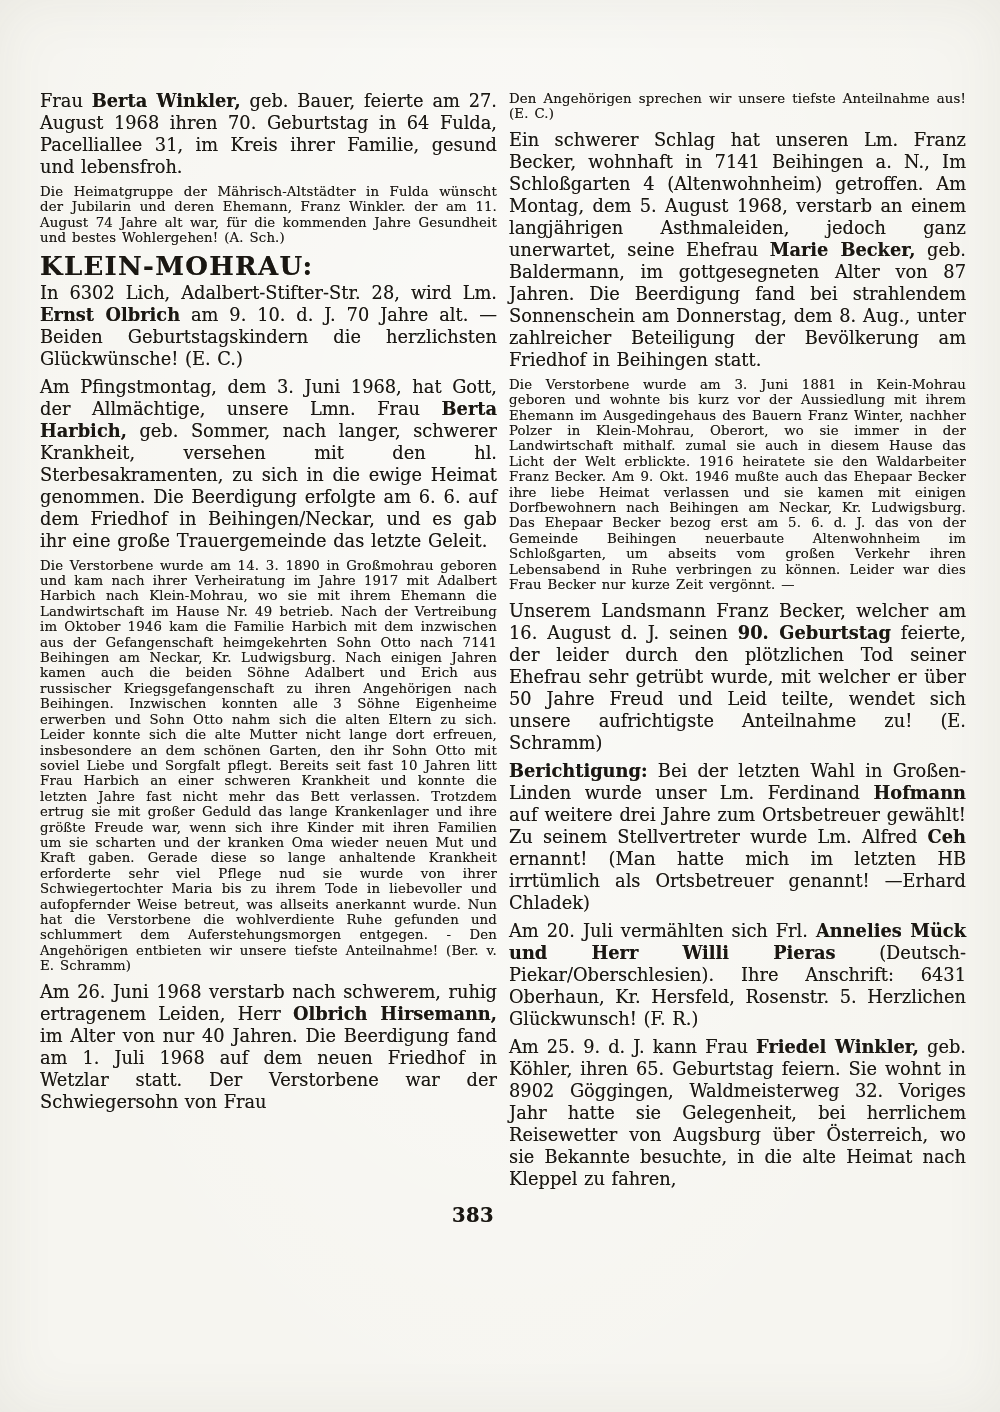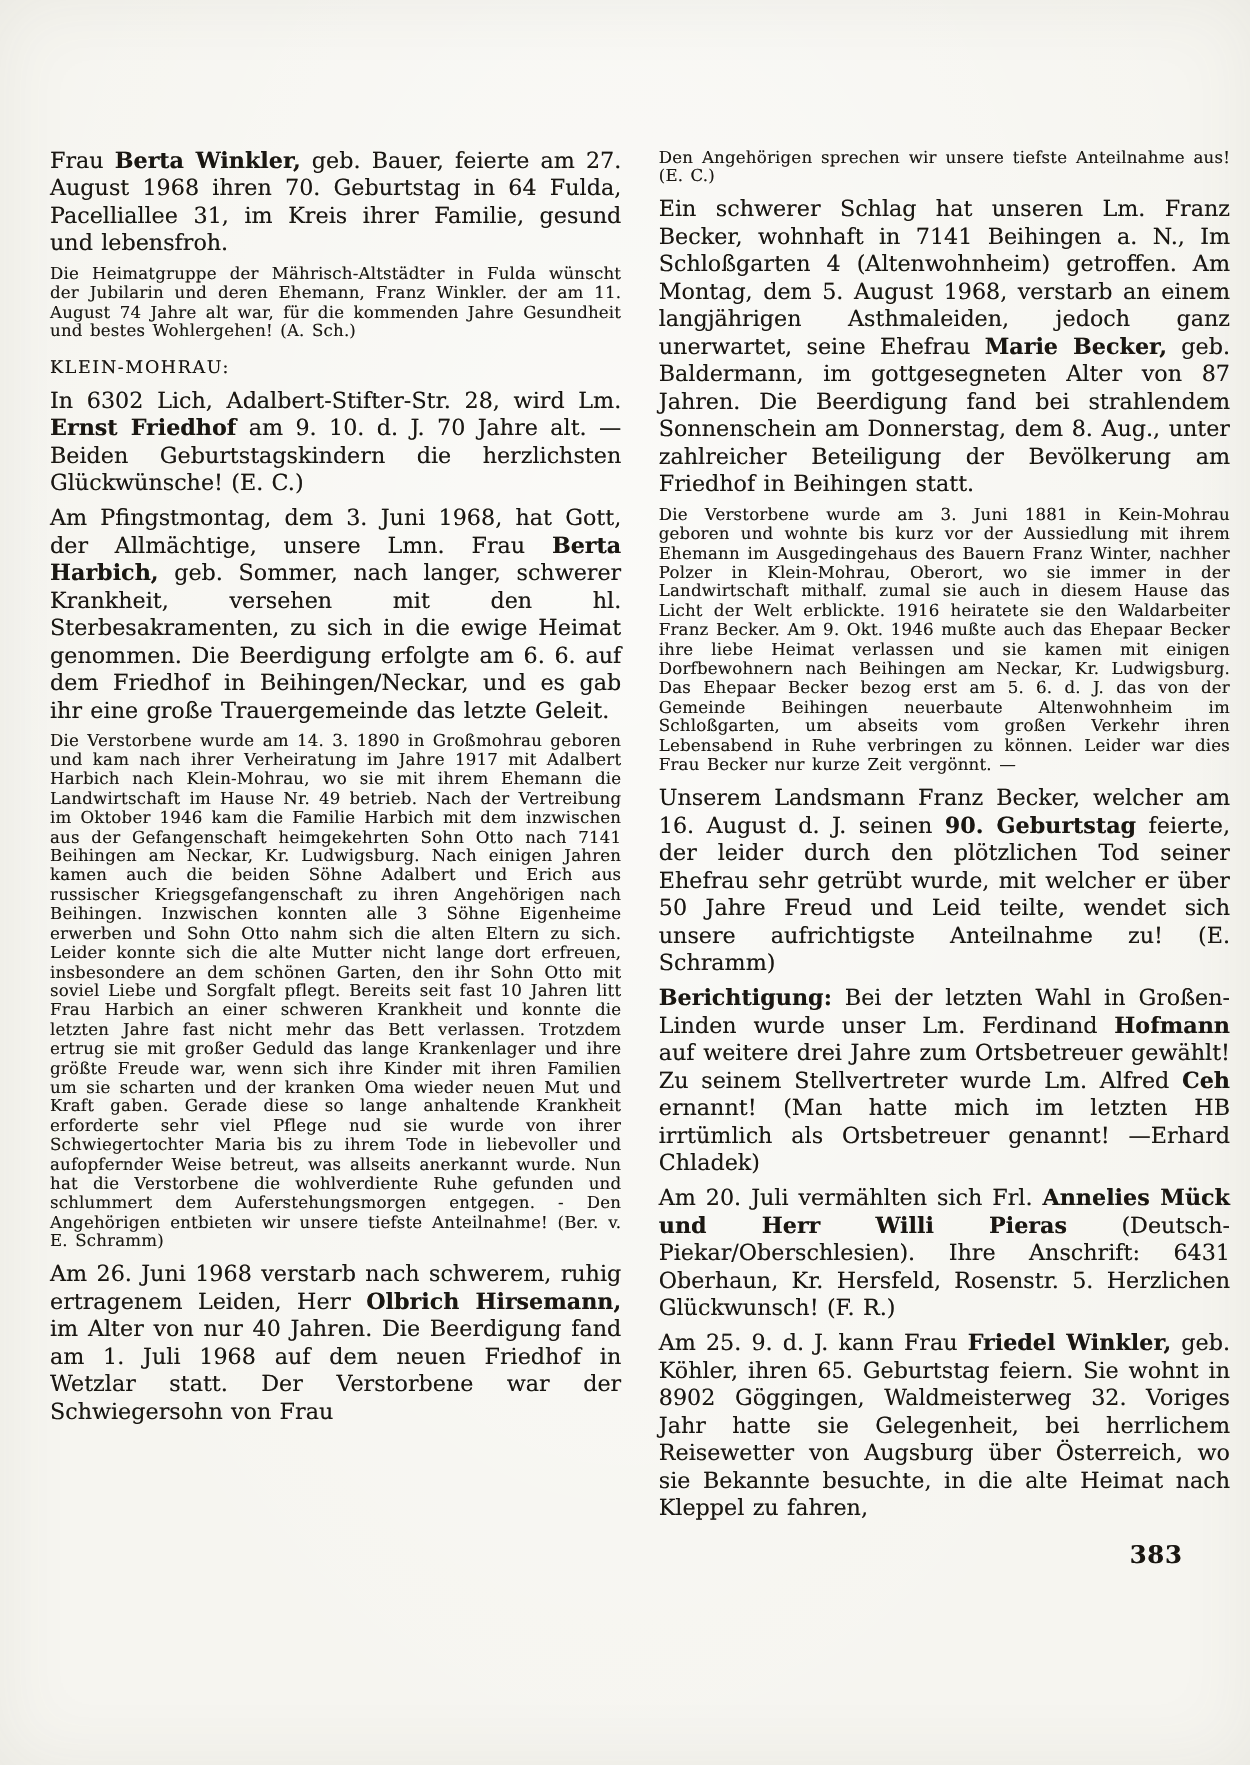--- a/index.html
+++ b/index.html
@@ -15,23 +15,22 @@
     background:
       radial-gradient(ellipse at 50% 35%, rgba(255,255,255,0.55), rgba(255,255,255,0) 75%),
       #f6f5f0;
     color: #1a1712;
     font-family: "DejaVu Serif", "Liberation Serif", serif;
     overflow: hidden;
     box-shadow: inset 0 0 60px rgba(90,85,70,0.08);
   }
   .columns {
     display: flex;
-    gap: 30px;
+    gap: 12px;
     padding: 90px 28px 0 40px;
-    margin-top: 28px;
   }
   .col {
     flex: 0 0 457px;
     width: 457px;
   }
   p.body {
     margin: 0 0 6px 0;
     font-size: 17.8px;
     line-height: 22px;
     text-align: justify;
@@ -47,46 +46,46 @@
     font-weight: 400;
     text-align: justify;
     hyphens: auto;
     -webkit-hyphens: auto;
     word-spacing: 1.5px;
     letter-spacing: 0.15px;
     text-shadow: 0 0 0.25px rgba(26,23,18,0.5);
   }
   h2.heading {
     margin: 9px 0 4px 0;
-    font-size: 14px;
+    font-size: 26px;
     line-height: 23px;
-    font-weight: 400;
+    font-weight: 700;
     letter-spacing: 1.3px;
     text-shadow: 0 0 0.3px rgba(26,23,18,0.6);
   }
   b { font-weight: 700; }
   .pagenum {
-    text-align: right;
+    text-align: center;
     padding: 8px 54px 0 0;
     font-size: 19.5px;
     font-weight: 700;
     letter-spacing: 0.5px;
     text-shadow: 0 0 0.3px rgba(26,23,18,0.6);
   }
 </style>
 </head>
 <body>
 
 <div class="page">
   <div class="columns">
     <div class="col" id="col-left">
         <p class="body"><span>Frau </span><b>Berta Winkler,</b><span> geb. Bauer, feierte am 27. August 1968 ihren 70. Geburtstag in 64 Fulda, Pacelliallee 31, im Kreis ihrer Familie, gesund und lebensfroh.</span></p>
         <p class="small"><span>Die Heimatgruppe der Mährisch-Altstädter in Fulda wünscht der Jubilarin und deren Ehemann, Franz Winkler. der am 11. August 74 Jahre alt war, für die kommenden Jahre Gesundheit und bestes Wohlergehen! (A. Sch.)</span></p>
         <h2 class="heading"><span>KLEIN-MOHRAU:</span></h2>
-        <p class="body"><span>In 6302 Lich, Adalbert-Stifter-Str. 28, wird Lm. </span><b>Ernst Friedhof</b><span> am 9. 10. d. J. 70 Jahre alt. — Beiden Geburtstagskindern die herzlichsten Glückwünsche! (E. C.)</span></p>
+        <p class="body"><span>In 6302 Lich, Adalbert-Stifter-Str. 28, wird Lm. </span><b>Ernst Olbrich</b><span> am 9. 10. d. J. 70 Jahre alt. — Beiden Geburtstagskindern die herzlichsten Glückwünsche! (E. C.)</span></p>
         <p class="body"><span>Am Pfingstmontag, dem 3. Juni 1968, hat Gott, der Allmächtige, unsere Lmn. Frau </span><b>Berta Harbich,</b><span> geb. Sommer, nach langer, schwerer Krankheit, versehen mit den hl. Sterbesakramenten, zu sich in die ewige Heimat genommen. Die Beerdigung erfolgte am 6. 6. auf dem Friedhof in Beihingen/Neckar, und es gab ihr eine große Trauergemeinde das letzte Geleit.</span></p>
         <p class="small"><span>Die Verstorbene wurde am 14. 3. 1890 in Großmohrau geboren und kam nach ihrer Verheiratung im Jahre 1917 mit Adalbert Harbich nach Klein-Mohrau, wo sie mit ihrem Ehemann die Landwirtschaft im Hause Nr. 49 betrieb. Nach der Vertreibung im Oktober 1946 kam die Familie Harbich mit dem inzwischen aus der Gefangenschaft heimgekehrten Sohn Otto nach 7141 Beihingen am Neckar, Kr. Ludwigsburg. Nach einigen Jahren kamen auch die beiden Söhne Adalbert und Erich aus russischer Kriegsgefangenschaft zu ihren Angehörigen nach Beihingen. Inzwischen konnten alle 3 Söhne Eigenheime erwerben und Sohn Otto nahm sich die alten Eltern zu sich. Leider konnte sich die alte Mutter nicht lange dort erfreuen, insbesondere an dem schönen Garten, den ihr Sohn Otto mit soviel Liebe und Sorgfalt pflegt. Bereits seit fast 10 Jahren litt Frau Harbich an einer schweren Krankheit und konnte die letzten Jahre fast nicht mehr das Bett verlassen. Trotzdem ertrug sie mit großer Geduld das lange Krankenlager und ihre größte Freude war, wenn sich ihre Kinder mit ihren Familien um sie scharten und der kranken Oma wieder neuen Mut und Kraft gaben. Gerade diese so lange anhaltende Krankheit erforderte sehr viel Pflege nud sie wurde von ihrer Schwiegertochter Maria bis zu ihrem Tode in liebevoller und aufopfernder Weise betreut, was allseits anerkannt wurde. Nun hat die Verstorbene die wohlverdiente Ruhe gefunden und schlummert dem Auferstehungsmorgen entgegen. - Den Angehörigen entbieten wir unsere tiefste Anteilnahme! (Ber. v. E. Schramm)</span></p>
         <p class="body"><span>Am 26. Juni 1968 verstarb nach schwerem, ruhig ertragenem Leiden, Herr </span><b>Olbrich Hirsemann,</b><span> im Alter von nur 40 Jahren. Die Beerdigung fand am 1. Juli 1968 auf dem neuen Friedhof in Wetzlar statt. Der Verstorbene war der Schwiegersohn von Frau</span></p>
       </div>
     <div class="col" id="col-right">
         <p class="small"><span>Den Angehörigen sprechen wir unsere tiefste Anteilnahme aus! (E. C.)</span></p>
         <p class="body"><span>Ein schwerer Schlag hat unseren Lm. Franz Becker, wohnhaft in 7141 Beihingen a. N., Im Schloßgarten 4 (Altenwohnheim) getroffen. Am Montag, dem 5. August 1968, verstarb an einem langjährigen Asthmaleiden, jedoch ganz unerwartet, seine Ehefrau </span><b>Marie Becker,</b><span> geb. Baldermann, im gottgesegneten Alter von 87 Jahren. Die Beerdigung fand bei strahlendem Sonnenschein am Donnerstag, dem 8. Aug., unter zahlreicher Beteiligung der Bevölkerung am Friedhof in Beihingen statt.</span></p>
         <p class="small"><span>Die Verstorbene wurde am 3. Juni 1881 in Kein-Mohrau geboren und wohnte bis kurz vor der Aussiedlung mit ihrem Ehemann im Ausgedingehaus des Bauern Franz Winter, nachher Polzer in Klein-Mohrau, Oberort, wo sie immer in der Landwirtschaft mithalf. zumal sie auch in diesem Hause das Licht der Welt erblickte. 1916 heiratete sie den Waldarbeiter Franz Becker. Am 9. Okt. 1946 mußte auch das Ehepaar Becker ihre liebe Heimat verlassen und sie kamen mit einigen Dorfbewohnern nach Beihingen am Neckar, Kr. Ludwigsburg. Das Ehepaar Becker bezog erst am 5. 6. d. J. das von der Gemeinde Beihingen neuerbaute Altenwohnheim im Schloßgarten, um abseits vom großen Verkehr ihren Lebensabend in Ruhe verbringen zu können. Leider war dies Frau Becker nur kurze Zeit vergönnt. —</span></p>
         <p class="body"><span>Unserem Landsmann Franz Becker, welcher am 16. August d. J. seinen </span><b>90. Geburtstag</b><span> feierte, der leider durch den plötzlichen Tod seiner Ehefrau sehr getrübt wurde, mit welcher er über 50 Jahre Freud und Leid teilte, wendet sich unsere aufrichtigste Anteilnahme zu! (E. Schramm)</span></p>
         <p class="body"><b>Berichtigung:</b><span> Bei der letzten Wahl in Großen-Linden wurde unser Lm. Ferdinand </span><b>Hofmann</b><span> auf weitere drei Jahre zum Ortsbetreuer gewählt! Zu seinem Stellvertreter wurde Lm. Alfred </span><b>Ceh</b><span> ernannt! (Man hatte mich im letzten HB irrtümlich als Ortsbetreuer genannt! —Erhard Chladek)</span></p>

